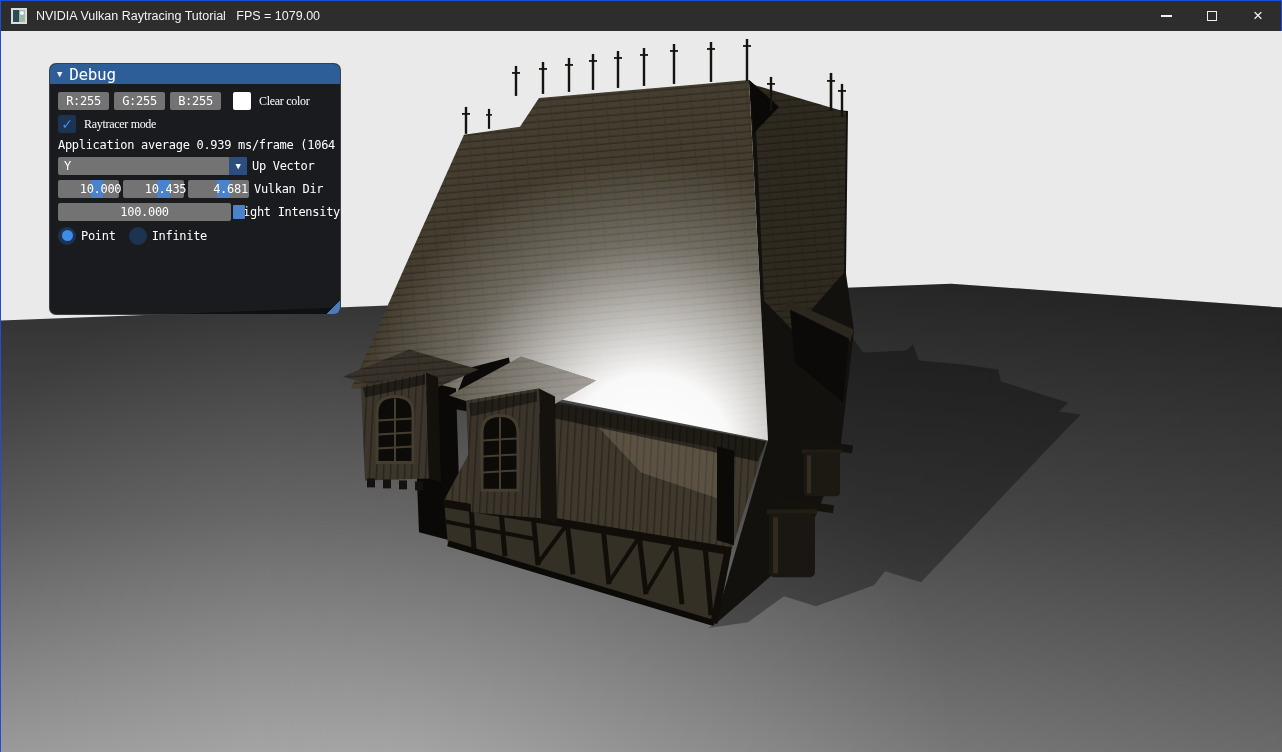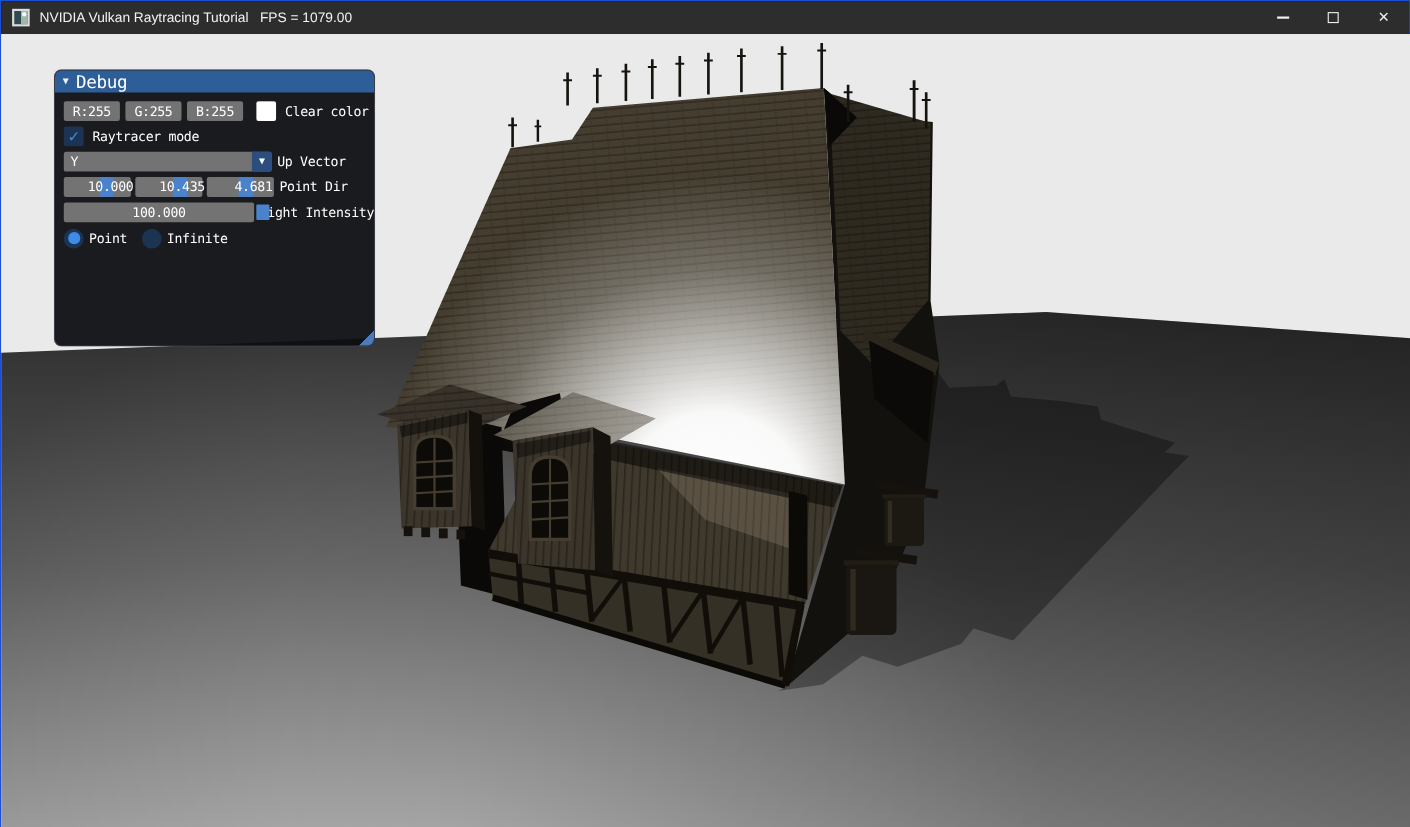--- a/index.html
+++ b/index.html
@@ -60,21 +60,21 @@
   .g-row.text-row { height:14px; }
   .frame {
     background:#737373; height:18px; display:flex; align-items:center;
     justify-content:center; position:relative; border-radius:2px;
   }
   .btn-rgb { width:51px; margin-right:5px; }
   #clear-swatch {
     width:18px; height:18px; background:#ffffff; margin-left:7px;
     border:1px solid rgba(255,255,255,0.55); border-radius:2px;
   }
-  .row-label { margin-left:8px; }
+  .row-label { margin-left:8px;font-family:Liberation Serif, serif; }
   .after-widget { margin-left:5px; }
   #checkbox-box {
     width:18px; height:18px; background:#1d3352; border-radius:2px;
     display:flex; align-items:center; justify-content:center;
   }
   #checkbox-glyph { color:#3f8ce8; font-size:16px; font-weight:bold; margin-top:-2px; }
   #combo-field { width:189px; justify-content:flex-start; padding-left:6px; }
   #combo-arrow-btn {
     position:absolute; right:0; top:0; width:18px; height:18px;
     background:#2b4e7e; border-radius:0 2px 2px 0;
@@ -348,20 +348,23 @@
           <span class="row-label">Clear color</span>
         </div>
 
         <div class="g-row">
           <div id="checkbox-box">
             <span id="checkbox-glyph">✓</span>
           </div>
           <span class="row-label">Raytracer mode</span>
         </div>
 
+        <div class="g-row text-row">
+          <span>Application average 0.939 ms/frame (1064</span>
+        </div>
 
         <div class="g-row">
           <div class="frame" id="combo-field">
             <span>Y</span>
             <div id="combo-arrow-btn">
               <span>▼</span>
             </div>
           </div>
           <span class="after-widget">Up Vector</span>
         </div>
@@ -372,21 +375,21 @@
             <span class="drag-val">10.000</span>
           </div>
           <div class="frame drag-field">
             <div class="drag-grab" style="left:34px;width:13px;"></div>
             <span class="drag-val">10.435</span>
           </div>
           <div class="frame drag-field" style="margin-right:0;">
             <div class="drag-grab" style="left:29px;width:13px;"></div>
             <span class="drag-val">4.681</span>
           </div>
-          <span class="after-widget">Point Dir</span>
+          <span class="after-widget">Vulkan Dir</span>
         </div>
 
         <div class="g-row">
           <div class="frame" id="slider-field">
             <div id="slider-grab" style="left:175px;"></div>
             <span class="drag-val">100.000</span>
           </div>
           <span class="after-widget">Light Intensity</span>
         </div>
 

